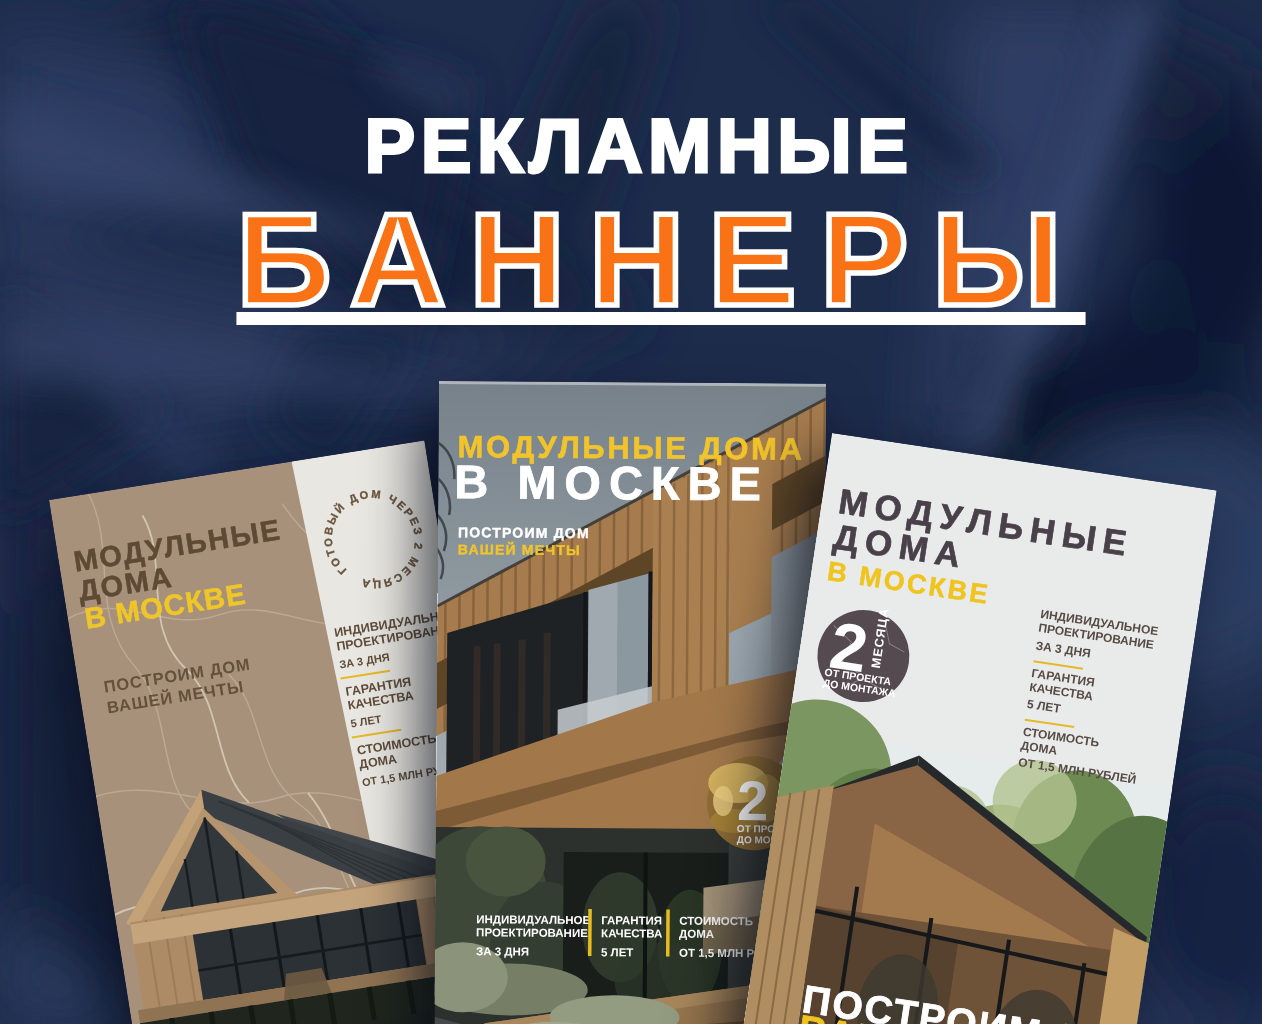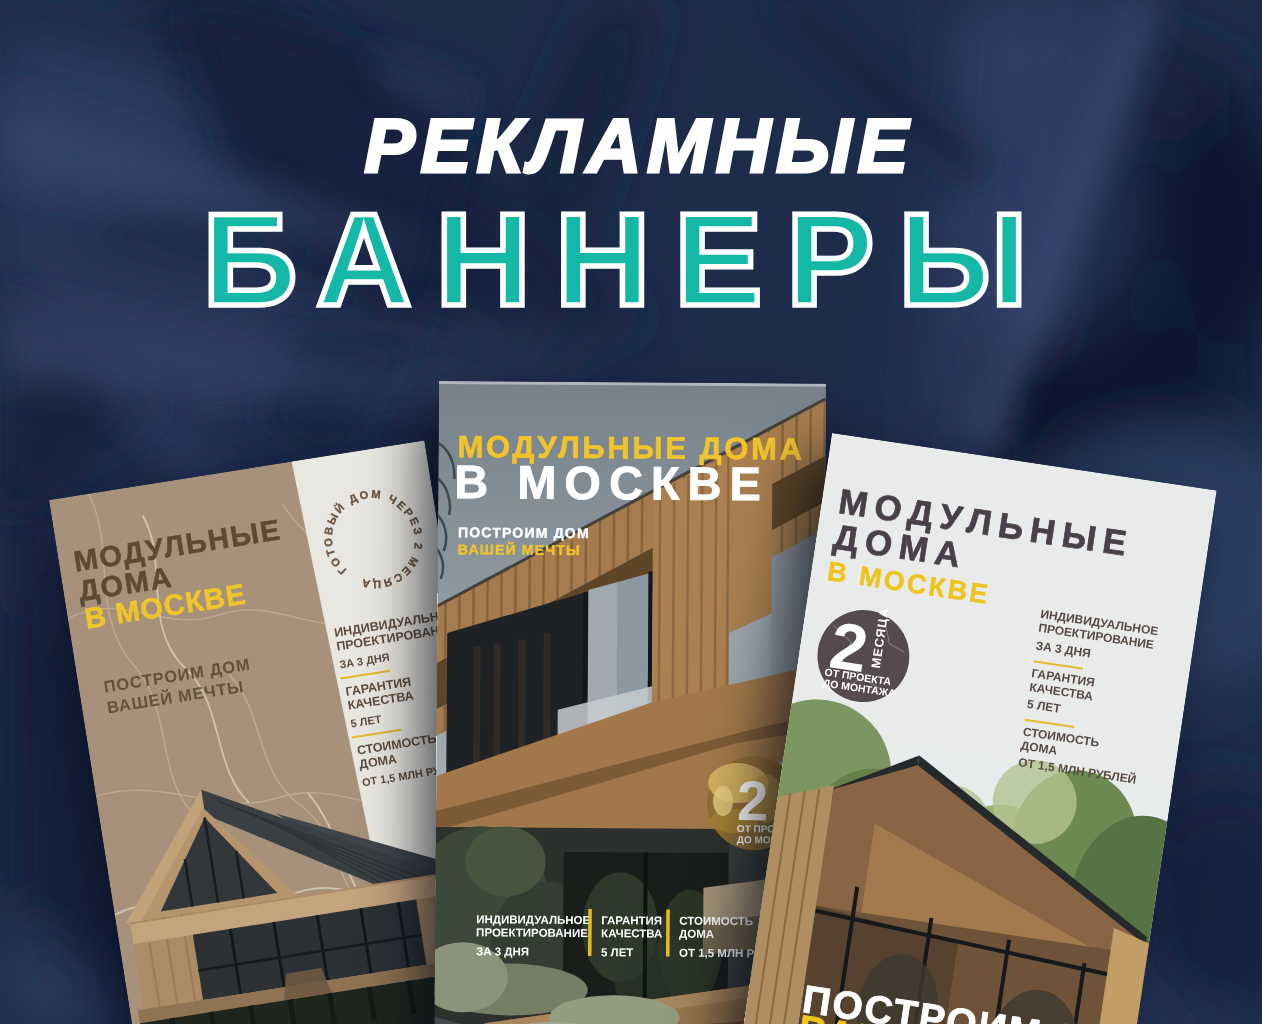--- a/index.html
+++ b/index.html
@@ -1,23 +1,23 @@
 <!DOCTYPE html>
 <html><head>
 <meta charset="utf-8">
 <style>
   html,body{margin:0;padding:0;}
   body{width:1262px;height:1024px;overflow:hidden;position:relative;
        font-family:"Liberation Sans",sans-serif;background:#1d2b4b;}
   .abs{position:absolute;}
   .title1{position:absolute;top:102px;left:639px;transform:translateX(-50%);
-    color:#fff;font-weight:bold;font-size:76px;letter-spacing:5.5px;white-space:nowrap;font-style:italic;
+    color:#fff;font-weight:bold;font-size:76px;letter-spacing:5.5px;white-space:nowrap;
     -webkit-text-stroke:3px #fff;}
-  .title2{position:absolute;top:184px;left:627px;transform:translateX(-50%);
-    color:#14b8a6;font-weight:bold;font-size:132px;letter-spacing:24px;white-space:nowrap;
+  .title2{position:absolute;top:184px;left:661px;transform:translateX(-50%);
+    color:#f97316;font-weight:bold;font-size:132px;letter-spacing:24px;white-space:nowrap;text-decoration:underline;
     -webkit-text-stroke:5.5px #fff;}
   .banner{position:absolute;top:0;left:0;transform-origin:0 0;}
   #bleft{transform:translate(49px,500px) rotate(-9deg);
     box-shadow:0 35px 70px rgba(4,8,20,.75);}
   #bcenter{transform:translate(439px,381px) rotate(0.4deg);
     box-shadow:-16px 28px 55px rgba(4,8,20,.7);}
   #bright{transform:translate(832px,433px) rotate(8.5deg);
     box-shadow:-18px 26px 55px rgba(4,8,20,.7);}
 </style>
 </head>

